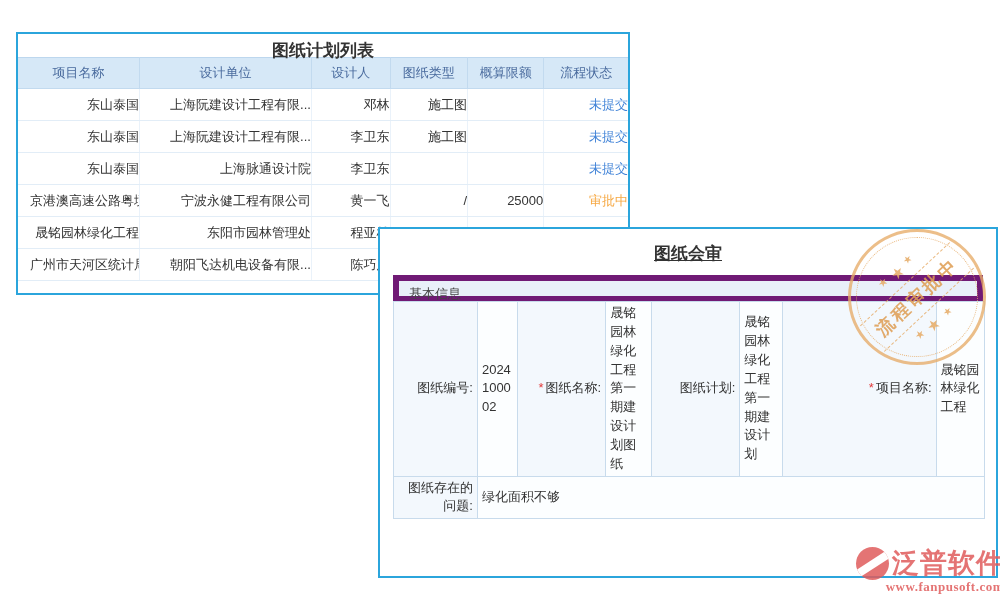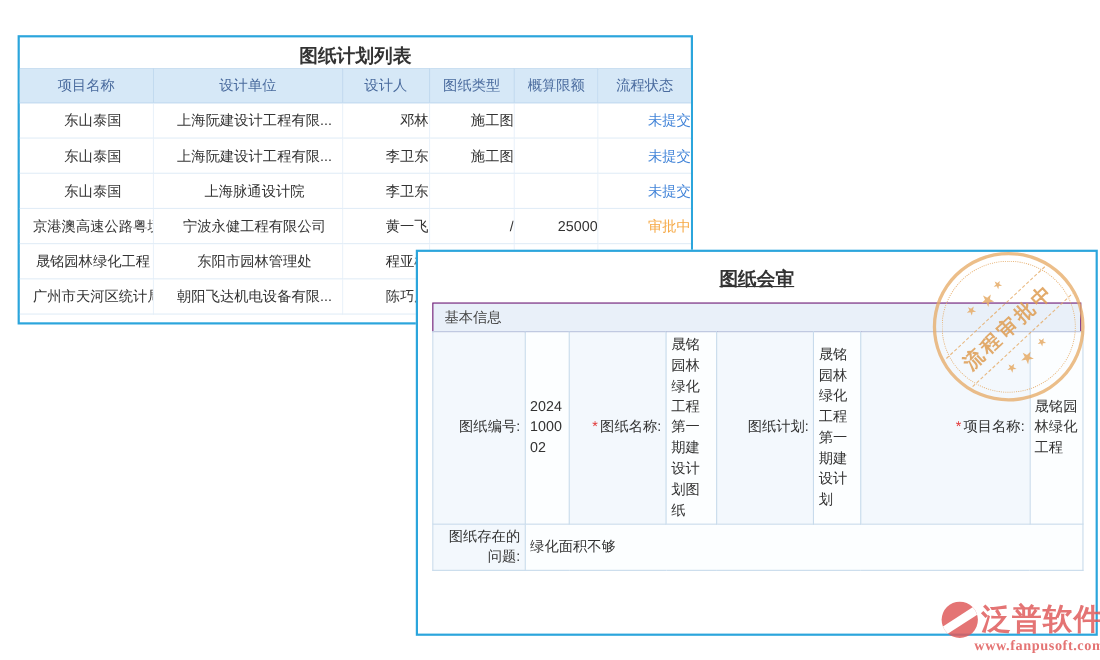--- a/index.html
+++ b/index.html
@@ -4,44 +4,44 @@
 <style>
   * { margin:0; padding:0; box-sizing:border-box; }
   html,body { width:1000px; height:600px; background:#fff; overflow:hidden;
               font-family:"Liberation Sans","DejaVu Sans",sans-serif; }
   .canvas { position:relative; width:1000px; height:600px; background:#fff; }
 
   
   .panel { position:absolute; background:#fff; border:2px solid #2BA5DC; }
   #plan-panel { left:16px; top:32px; width:614px; height:263px; z-index:1; }
   .panel-title { text-align:center; font-size:17px; font-weight:bold; color:#333; }
-  #plan-panel .panel-title { height:28px; line-height:33px;font-family:Liberation Serif, serif; }
+  #plan-panel .panel-title { height:23px; line-height:33px;font-family:Liberation Serif, serif; }
   .plan-table { width:100%; border-collapse:collapse; table-layout:fixed; font-size:13px; }
   .plan-table th {
     background:#D6E8F7; color:#4A6B9E; font-weight:normal; height:31px;
     border:1px solid #C2DAEF; border-top:1px solid #BDD7EE;
   }
   .plan-table th:first-child { border-left:none;margin-top:8px; } .plan-table th:last-child { border-right:none; }
   .plan-table td {
     height:32px; border-bottom:1px solid #E2EDF7; border-right:1px solid #EAF2FA;
     color:#333; background:#fff; white-space:nowrap; overflow:hidden;
   }
   .plan-table td:last-child { border-right:none; }
-  .c-left { text-align:center; padding-left:12px;margin-top:16px; }
+  .c-left { text-align:right; padding-left:12px;margin-top:16px; }
   .c-center { text-align:right; }
   .lnk { color:#4284D8; }
   .st-blue { color:#4284D8; }
   .st-orange { color:#F6A843; }
 
   
   #review-panel { left:378px; top:227px; width:620px; height:351px; z-index:10; }
   #review-panel .panel-title { height:46px; line-height:50px;text-decoration:underline; }
   .section-bar {
     margin:0 13px; height:27px; line-height:25px; background:#E9F0F9;
-    border:1px solid #701a75; font-size:13px; color:#444; padding-left:10px;
+    border:6px solid #701a75; font-size:13px; color:#444; padding-left:10px;
   }
   .form-table {
     margin:-1px 13px 0; width:592px; border-collapse:collapse; table-layout:fixed; font-size:13px;
   }
   .form-table td { border:1px solid #C8DBEC; vertical-align:middle; line-height:1.45; }
   .f-lbl { background:#F3F8FD; text-align:right; padding:2px 4px 2px 2px; color:#333; }
   .f-val { background:#FCFEFF; text-align:left; padding:2px 4px; color:#333;
            word-break:break-all; overflow:hidden; }
   .req { color:#E23B3B; margin-right:2px; }
   .row-1 td { height:145px; }

